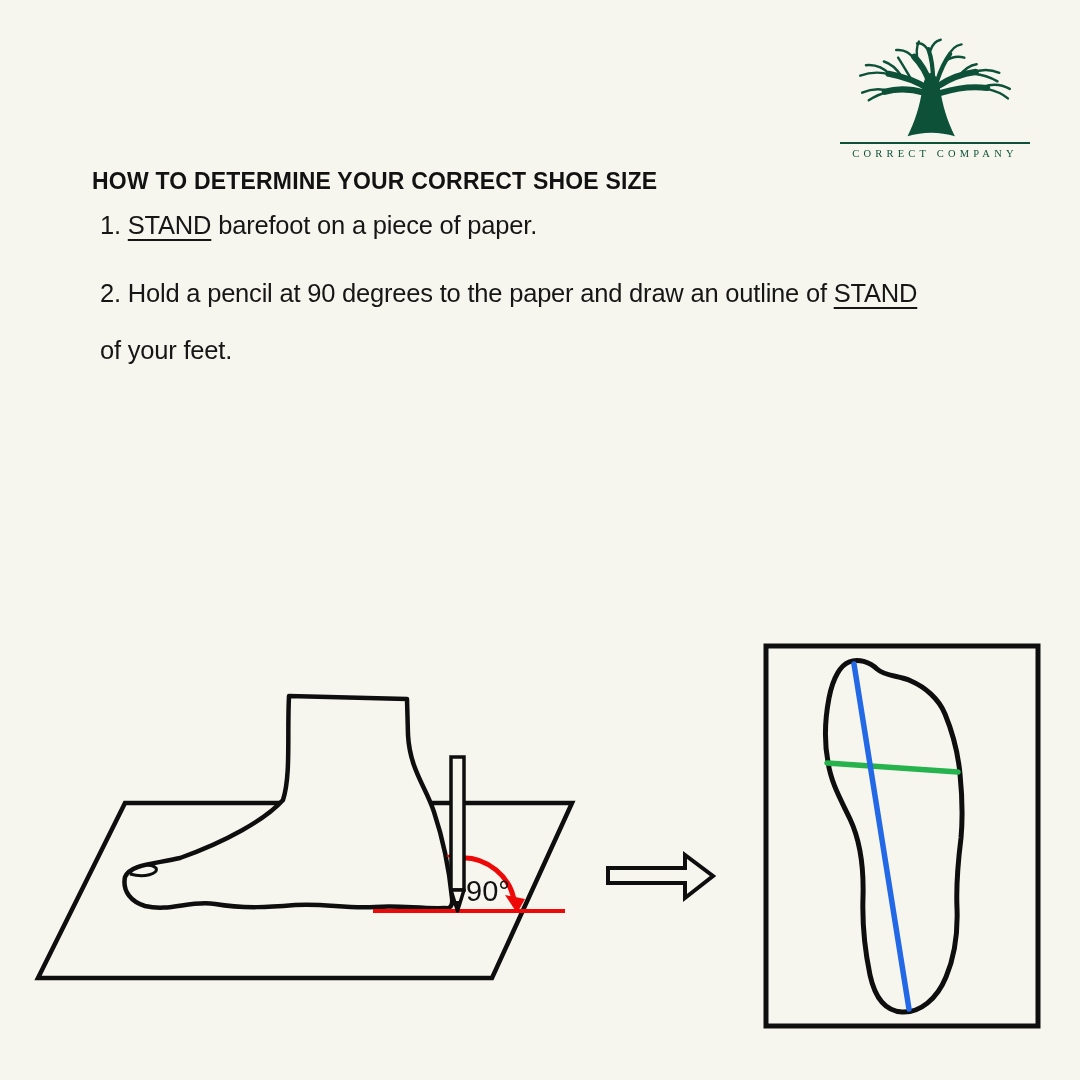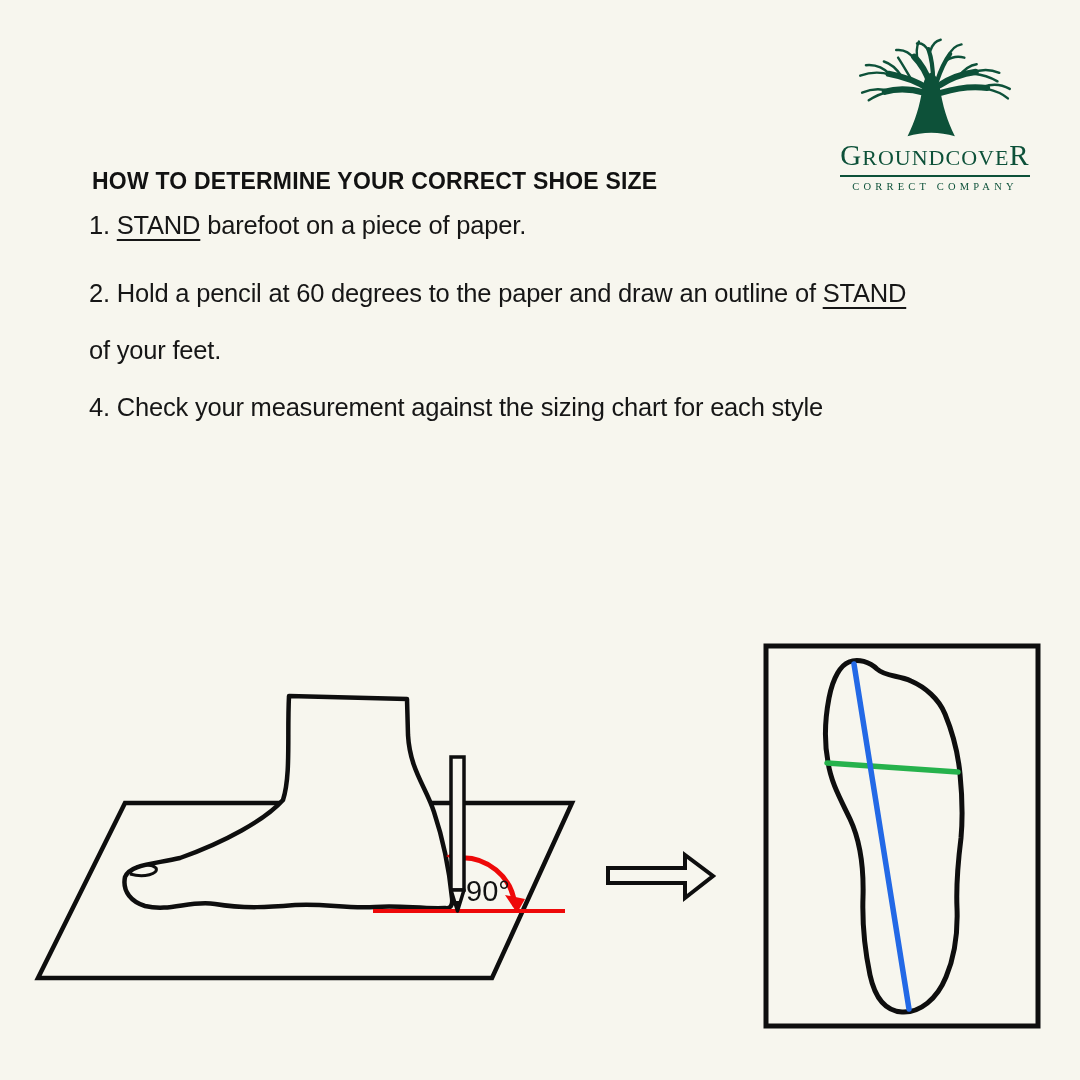--- a/index.html
+++ b/index.html
@@ -32,21 +32,21 @@
   }
 
   
   .heading {
     position:absolute; left:92px; top:151px;
     font-size:23px; font-weight:700; color:#121212;
     letter-spacing:0.2px; line-height:26px;
     transform:scaleY(1.08); transform-origin:left top;
   }
   .steps {
-    position:absolute; left:89px; top:197px; width:915px;
+    position:absolute; left:100px; top:197px; width:915px;
     font-size:25.5px; color:#161616; letter-spacing:-0.2px;
   }
   .step { margin:0; line-height:57px; white-space:pre-wrap; }
   .step:first-child { margin-bottom:11px; }
   .u { text-decoration:underline; text-underline-offset:5px; text-decoration-thickness:2px; }
 
   
   .diagram {
     position:absolute; left:0; top:0; width:1080px; height:1080px;
   }
@@ -96,34 +96,30 @@
         </g>
       </g>
 
       <path fill="#0d5139" d="M 66,108
         C 74,92 79,76 82,56
         C 84,46 87,42 91,41
         C 95,42 98,47 100,56
         C 103,76 108,92 116,108
         C 100,103 82,103 66,108 Z"></path>
     </svg>
-    <div class="brand">
-      <span class="big">G</span><span class="small">ROUNDCOVE</span><span class="big">R</span>
-    </div>
     <div class="logo-rule"></div>
     <div class="tagline">CORRECT COMPANY</div>
   </div>
 
   <h1 class="heading">HOW TO DETERMINE YOUR CORRECT SHOE SIZE</h1>
 
   <div class="steps">
       <p class="step"><span>1. </span><span class="u">STAND</span><span> barefoot on a piece of paper.</span></p>
-      <p class="step"><span>2. Hold a pencil at 60 degrees to the paper and draw an outline of </span><span class="u">STAND</span><span>
+      <p class="step"><span>2. Hold a pencil at 90 degrees to the paper and draw an outline of </span><span class="u">STAND</span><span>
 of your feet.</span></p>
-      <p class="step"><span>4. Check your measurement against the sizing chart for each style</span></p>
     </div>
 
   <svg class="diagram" viewBox="0 0 1080 1080" width="1080" height="1080">
 
     <g>
       <polygon points="125,803 572,803 492,978 38,978" fill="none" stroke="#0e0e0e" stroke-width="4.5" stroke-linejoin="miter"></polygon>
     </g>
 
     <g>
       <path fill="#f7f6ee" stroke="#0e0e0e" stroke-width="4.5" stroke-linejoin="round" d="

